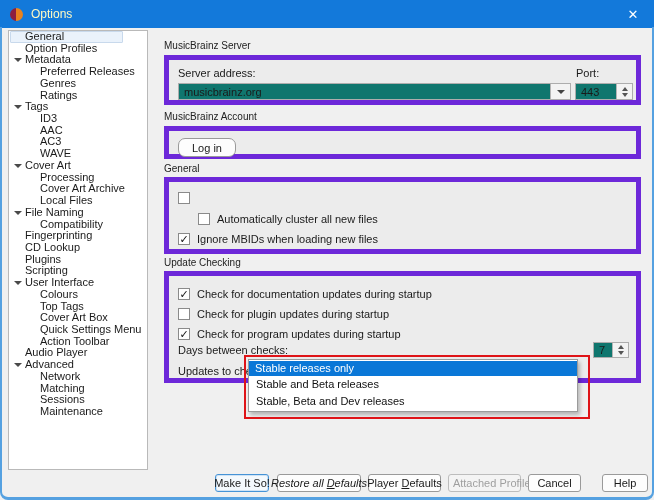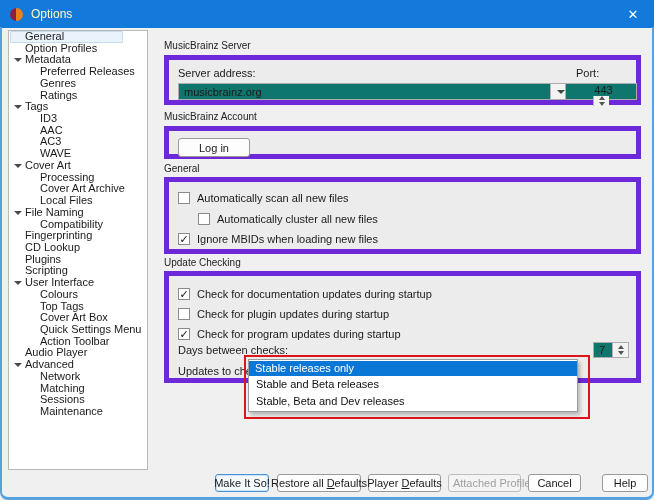--- a/index.html
+++ b/index.html
@@ -131,42 +131,41 @@
   <div class="section-label" style="left:164px;top:40px;">MusicBrainz Server</div>
   <div class="groupbox" style="left:164px;top:55px;width:477px;height:50px;">
     <div class="inlabel" style="left:9px;top:7px;">Server address:</div>
     <div class="combo field" style="left:9px;top:23px;width:393px;height:17px;">
       <span class="value">musicbrainz.org</span>
       <span class="combo-arrow-box">
         <span class="tri-down"></span>
       </span>
     </div>
     <div class="inlabel" style="left:407px;top:7px;">Port:</div>
-    <div class="spin field" style="left:396px;top:23px;width:72px;height:17px;flex-direction:column;">
+    <div class="spin field" style="left:406px;top:23px;width:58px;height:17px;">
       <span class="value">443</span>
       <span class="spin-btns">
         <span class="tri-up-s"></span>
         <span class="tri-down-s"></span>
       </span>
     </div>
   </div>
 
   <div class="section-label" style="left:164px;top:111px;">MusicBrainz Account</div>
   <div class="groupbox" style="left:164px;top:126px;width:477px;height:33px;">
-    <button class="push-btn" style="left:9px;top:7px;width:72px;height:19px;">
+    <button class="push-btn" style="left:9px;top:7px;width:58px;height:19px;border-radius:7px;">
       <span>Log in</span>
     </button>
   </div>
 
   <div class="section-label" style="left:164px;top:163px;">General</div>
   <div class="groupbox" style="left:164px;top:177px;width:477px;height:77px;">
     <div id="general-checks">
         <div class="check-row" style="top: 9px;">
           <span class="checkbox"></span>
-          <span class="check-label">Automatically scan all new files</span>
         </div>
         <div class="check-row" style="top: 29.5px; padding-left: 20px;">
           <span class="checkbox"></span>
           <span class="check-label">Automatically cluster all new files</span>
         </div>
         <div class="check-row" style="top: 50px;">
           <span class="checkbox">
             <span class="mark">✓</span>
           </span>
           <span class="check-label">Ignore MBIDs when loading new files</span>
@@ -209,21 +208,21 @@
       <div class="dd-item sel">Stable releases only</div>
       <div class="dd-item">Stable and Beta releases</div>
       <div class="dd-item">Stable, Beta and Dev releases</div>
     </div>
 
   <div id="annotation-box"></div>
 
   <button class="push-btn default" style="left:215px;top:474px;width:54px;height:18px;">
     <span>Make It So!</span>
   </button>
-  <button class="push-btn" style="left:277px;top:474px;width:84px;height:18px;">
+  <button class="push-btn" style="left:277px;top:474px;width:84px;height:18px;font-style:italic;">
     <span>Restore all </span><span class="mn">D</span><span>efaults</span>
   </button>
   <button class="push-btn" style="left:368px;top:474px;width:73px;height:18px;">
     <span>Player </span><span class="mn">D</span><span>efaults</span>
   </button>
   <button class="push-btn disabled" style="left:448px;top:474px;width:73px;height:18px;padding-left:20px;">
     <span>Attached Profiles</span>
   </button>
   <button class="push-btn" style="left:528px;top:474px;width:53px;height:18px;">
     <span>Cancel</span>

